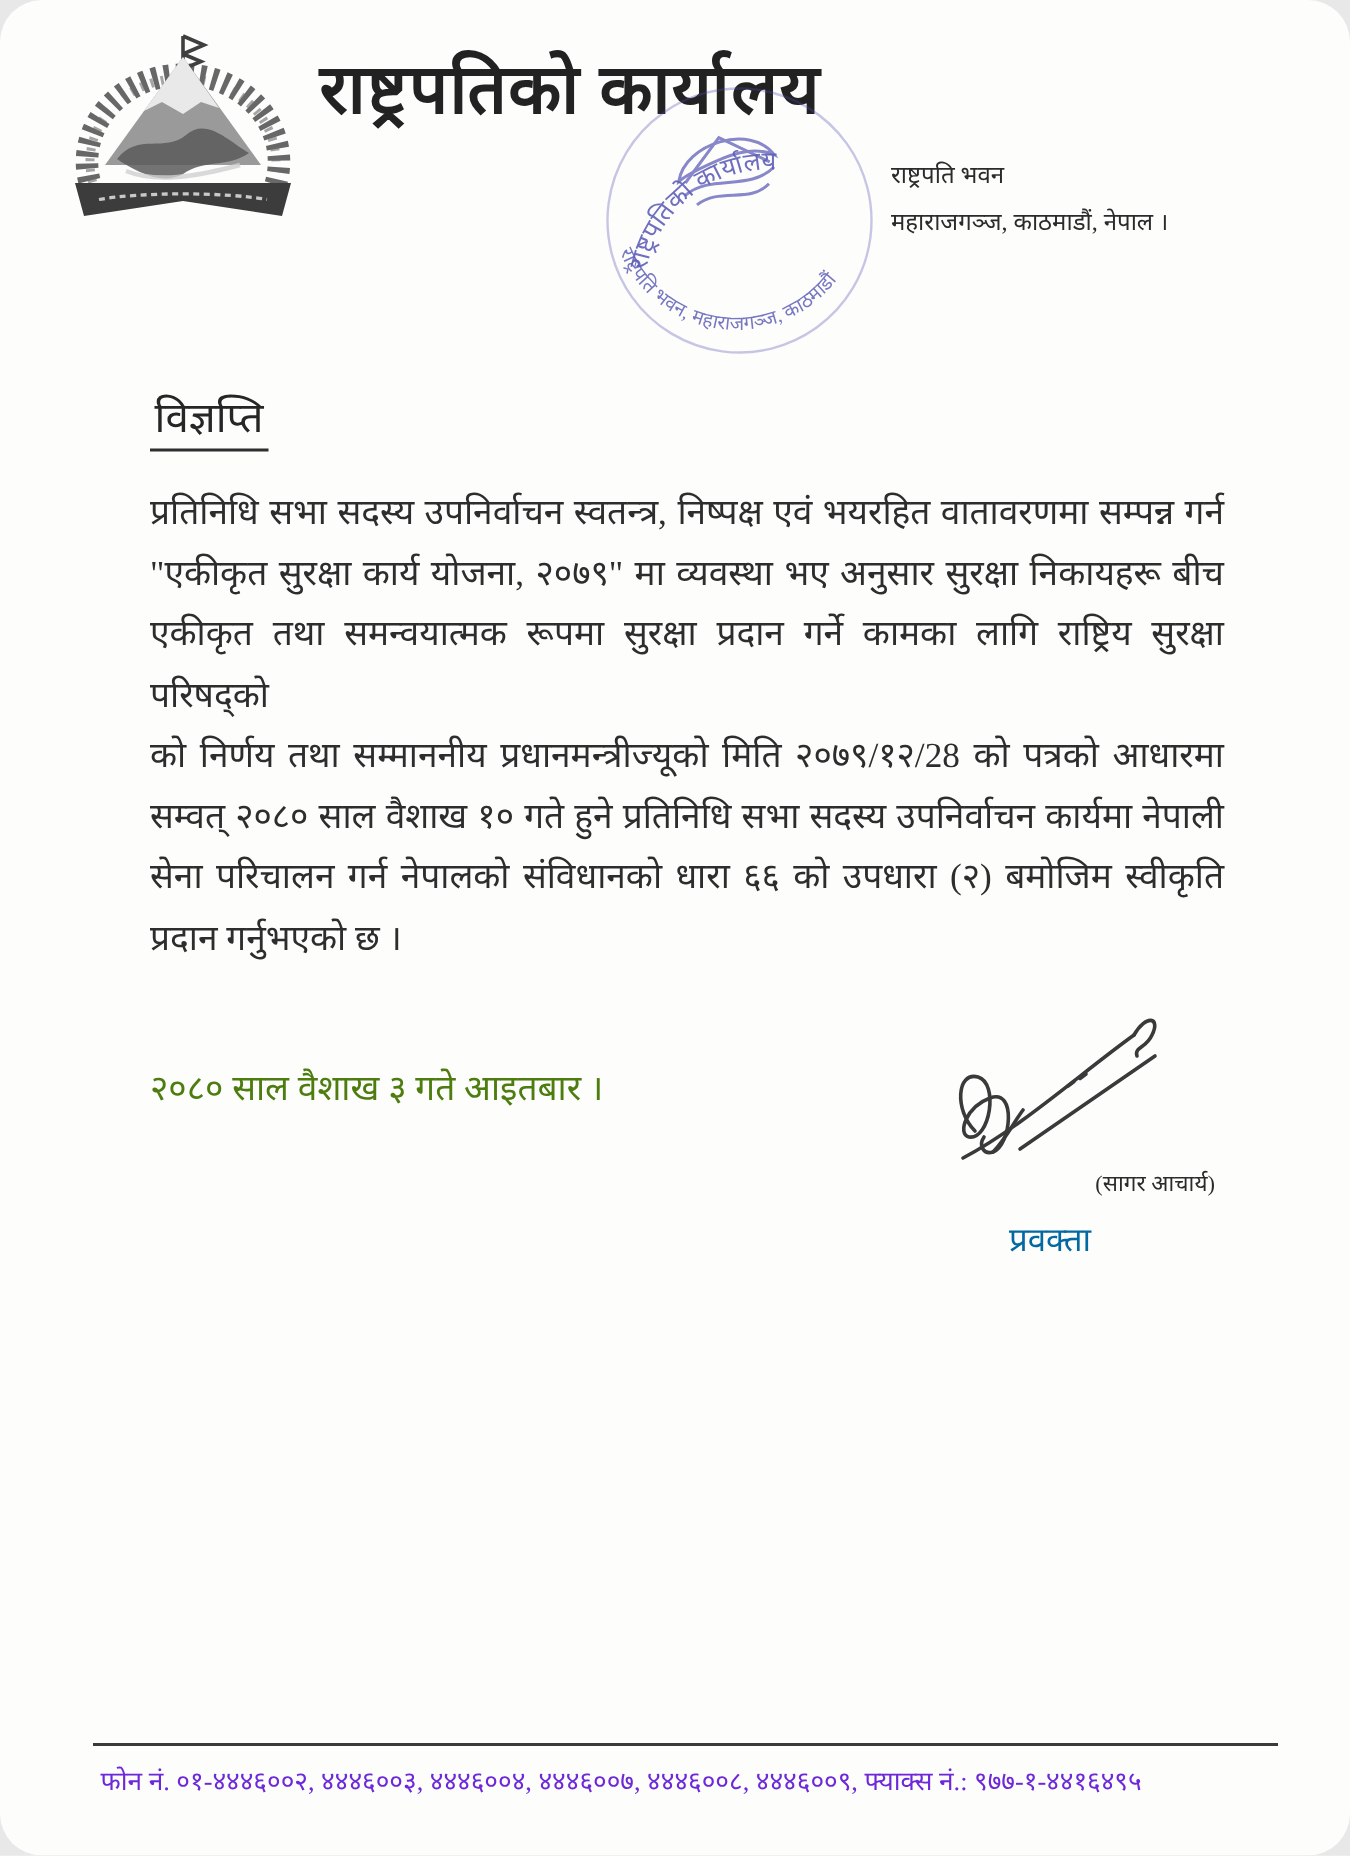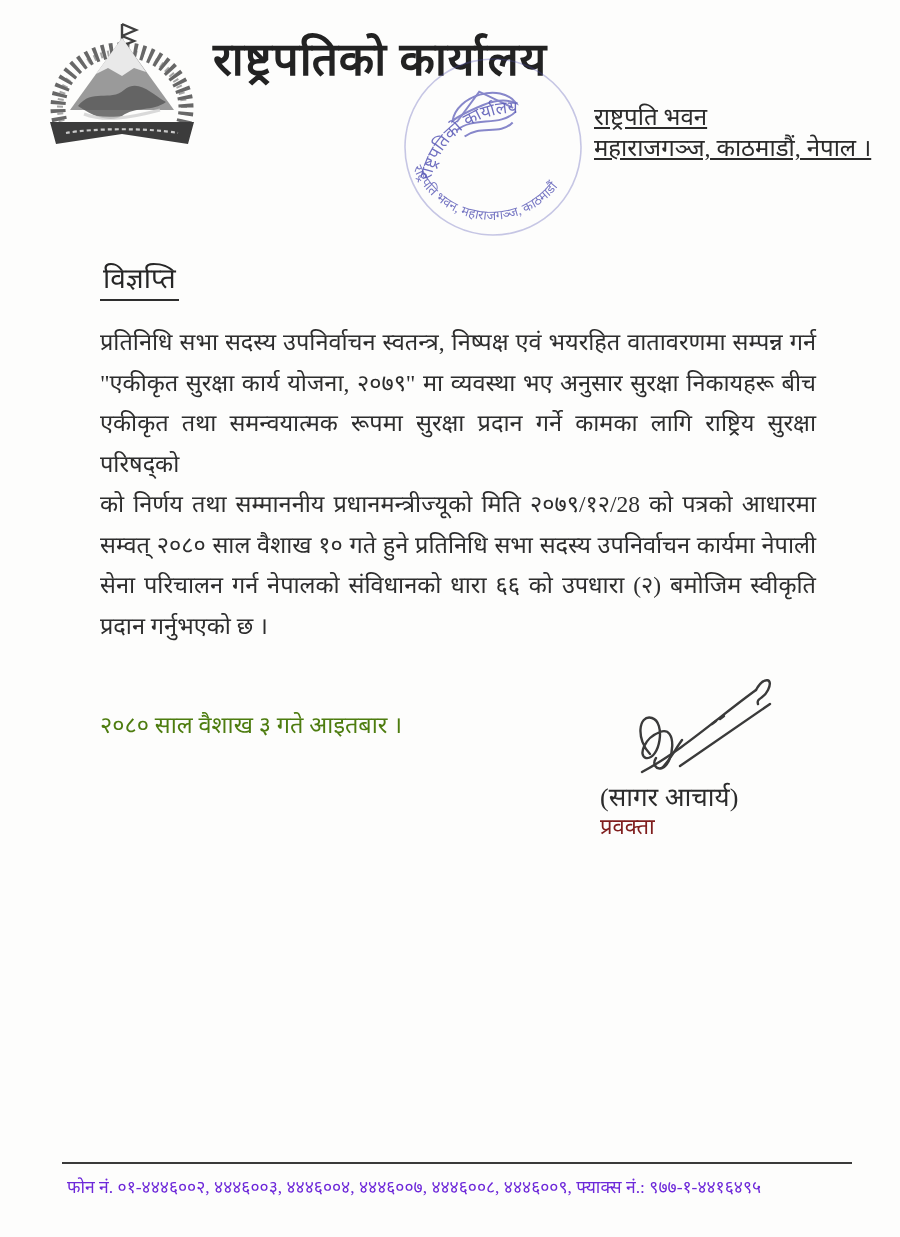--- a/index.html
+++ b/index.html
@@ -4,35 +4,36 @@
 <style>
   html,body{margin:0;padding:0;background:#e8e8e8;}
   .page{
     position:relative;
     width:900px;height:1237px;
     margin:0 auto;
     background:#fdfdfc;
     overflow:hidden;
     font-family:"Liberation Serif","DejaVu Serif",serif;
     color:#2e2e2e;
+    border-radius:28px;
   }
   
   .emblem{position:absolute;left:34px;top:10px;width:176px;height:156px;}
   .office-title{
     position:absolute;left:213px;top:26px;width:470px;
     font-size:46px;font-weight:600;color:#222;letter-spacing:1px;
     white-space:nowrap;
   }
   .stamp{
     position:absolute;left:398px;top:52px;width:190px;height:190px;
     transform:rotate(-14deg);opacity:.88;
   }
   .address{
     position:absolute;left:594px;top:102px;
-    font-size:24px;line-height:31px;color:#2b2b2b;text-decoration:underline;
+    font-size:16px;line-height:31px;color:#2b2b2b;
   }
   
   .heading-wrap{position:absolute;left:100px;top:258px;width:715px;text-align:left;}
   .heading{
     display:inline-block;font-size:28px;font-weight:500;color:#262626;
     border-bottom:2px solid #2e2e2e;padding:0 3px 3px 3px;
   }
   
   .body-text{
     position:absolute;left:100px;top:322px;width:716px;
@@ -40,26 +41,26 @@
   }
   .body-line{text-align:justify;text-align-last:justify;}
   .body-line.last{text-align-last:left;}
   .date-line{
     position:absolute;left:100px;top:708px;
     font-size:23.5px;color:#4d7c0f;
   }
   
   .signature{position:absolute;left:618px;top:668px;width:170px;height:115px;}
   .sig-name{
-    position:absolute;left:600px;top:778px;width:210px;text-align:left;
-    font-size:26px;color:#2b2b2b;
+    position:absolute;left:600px;top:778px;width:210px;text-align:right;
+    font-size:15px;color:#2b2b2b;
   }
   .sig-designation{
-    position:absolute;left:600px;top:810px;width:200px;
-    font-size:22px;color:#7f1d1d;
+    position:absolute;left:600px;top:810px;width:200px;text-align:center;
+    font-size:22px;color:#0369a1;
   }
   
   .footer-rule{
     position:absolute;left:62px;top:1162px;width:790px;height:2px;
     background:#3a3a3a;
   }
   .footer-text{
     position:absolute;left:67px;top:1174px;width:800px;
     font-size:17.5px;color:#6d28d9;white-space:nowrap;
   }

